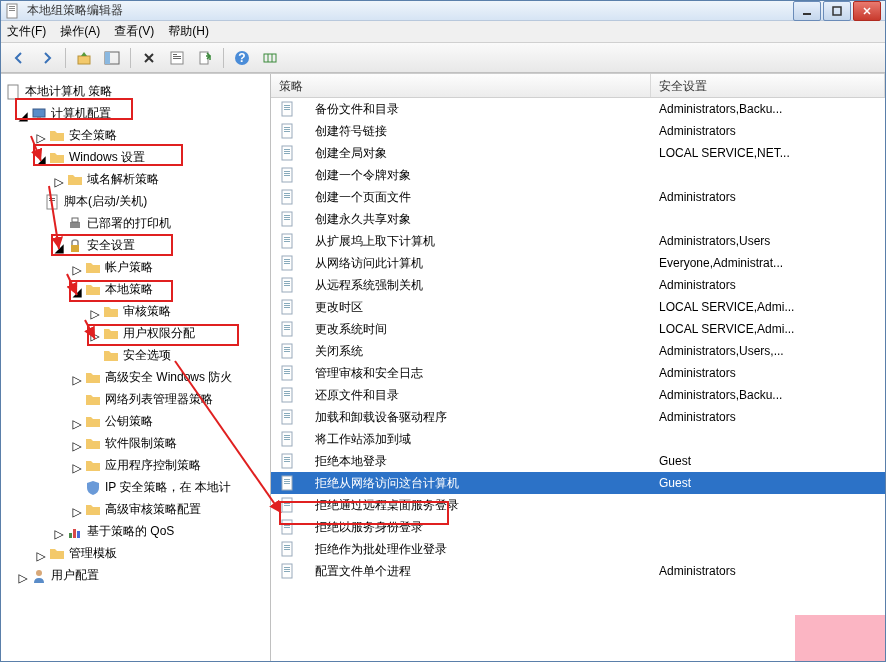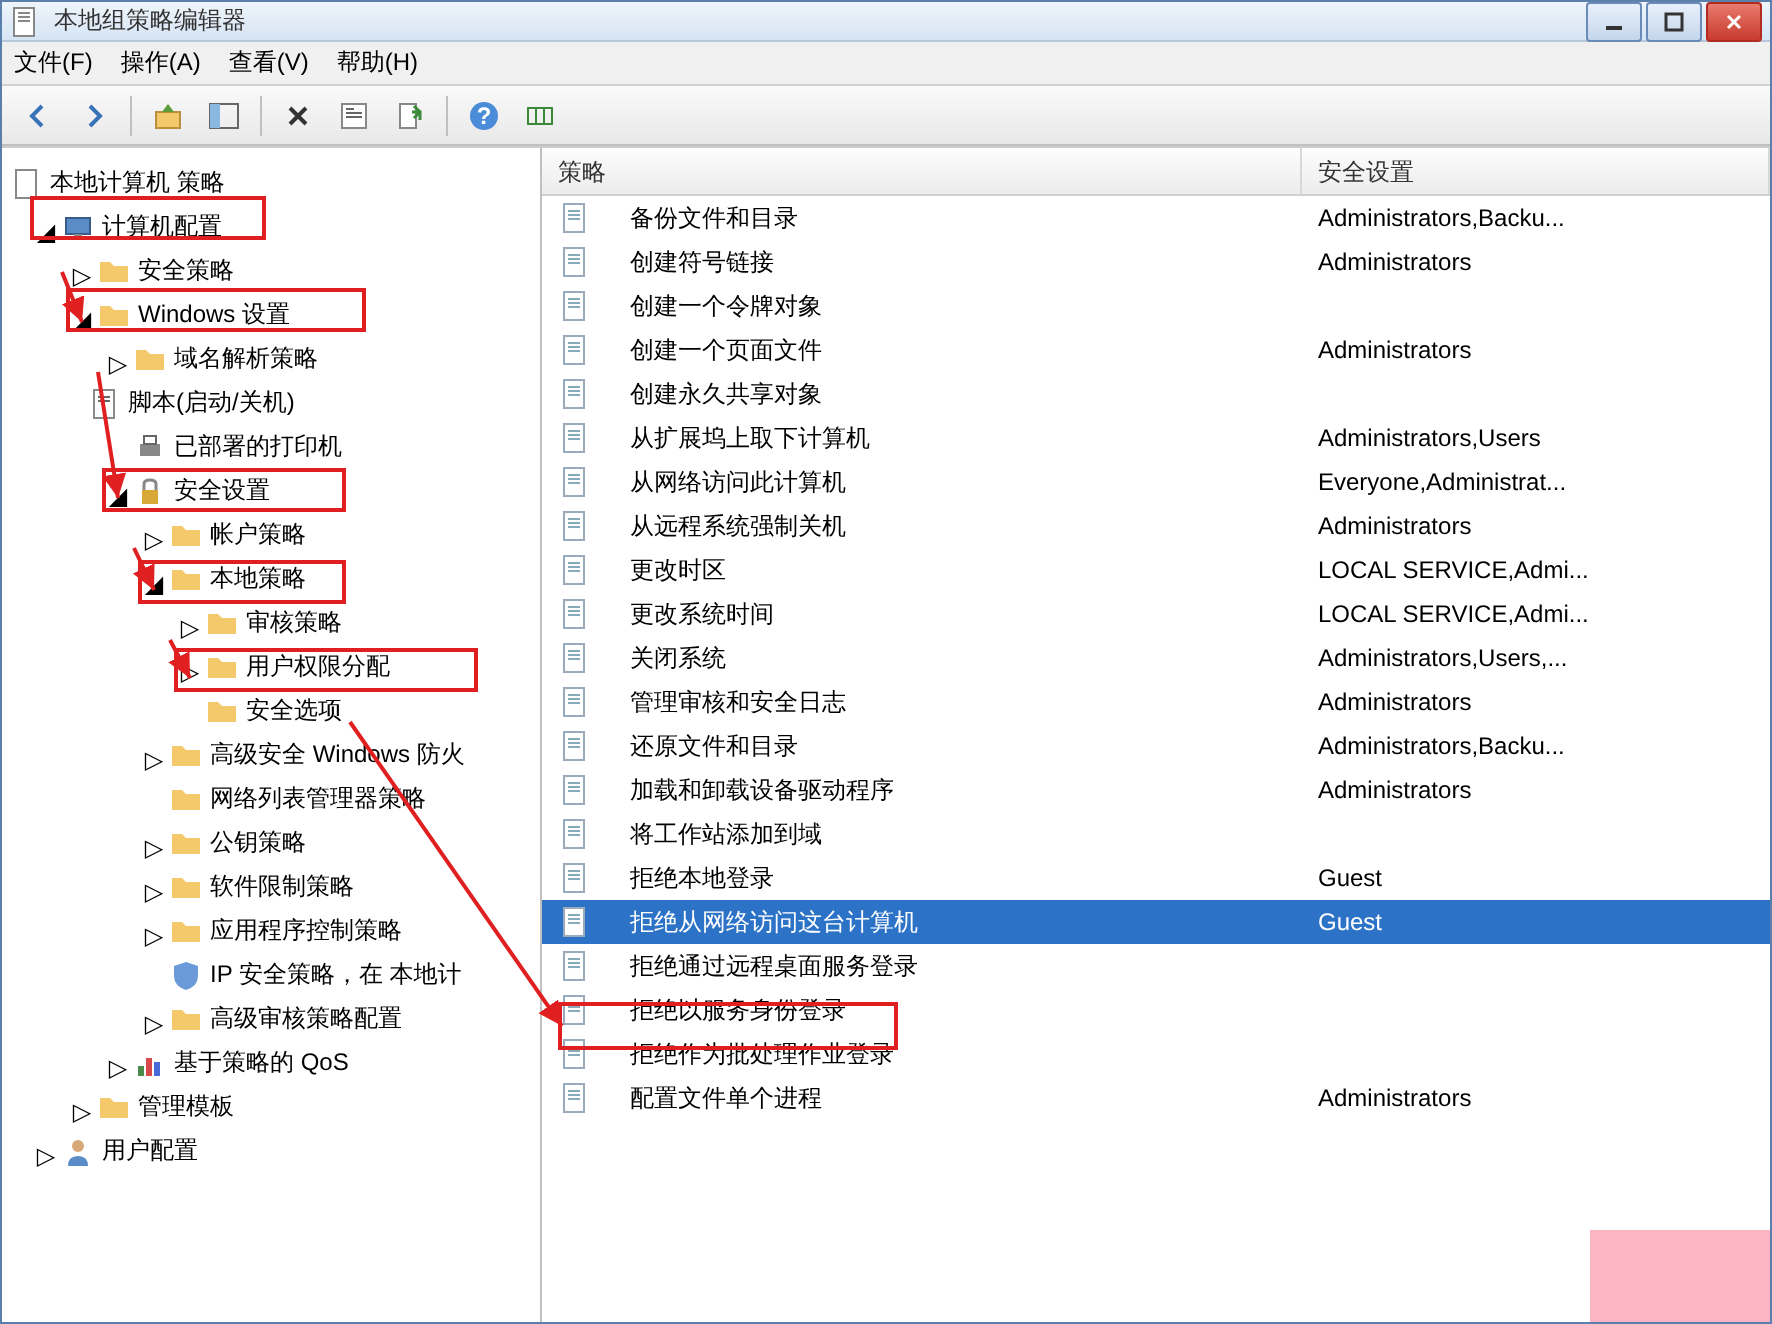--- a/index.html
+++ b/index.html
@@ -341,20 +341,32 @@
             <div class="cell setting">Administrators</div>
           </div>
           <div class="row">
             <div class="cell policy">
               <svg class="policy-icon" viewBox="0 0 16 16">
                 <rect x="3" y="1" width="10" height="14" fill="#fefefe" stroke="#9ab"></rect>
                 <rect x="5" y="4" width="6" height="1" fill="#8ab"></rect>
                 <rect x="5" y="6" width="6" height="1" fill="#8ab"></rect>
                 <rect x="5" y="8" width="6" height="1" fill="#8ab"></rect>
               </svg>
+              <span>创建全局对象</span>
+            </div>
+            <div class="cell setting">LOCAL SERVICE,NET...</div>
+          </div>
+          <div class="row">
+            <div class="cell policy">
+              <svg class="policy-icon" viewBox="0 0 16 16">
+                <rect x="3" y="1" width="10" height="14" fill="#fefefe" stroke="#9ab"></rect>
+                <rect x="5" y="4" width="6" height="1" fill="#8ab"></rect>
+                <rect x="5" y="6" width="6" height="1" fill="#8ab"></rect>
+                <rect x="5" y="8" width="6" height="1" fill="#8ab"></rect>
+              </svg>
               <span>创建一个令牌对象</span>
             </div>
             <div class="cell setting"></div>
           </div>
           <div class="row">
             <div class="cell policy">
               <svg class="policy-icon" viewBox="0 0 16 16">
                 <rect x="3" y="1" width="10" height="14" fill="#fefefe" stroke="#9ab"></rect>
                 <rect x="5" y="4" width="6" height="1" fill="#8ab"></rect>
                 <rect x="5" y="6" width="6" height="1" fill="#8ab"></rect>

